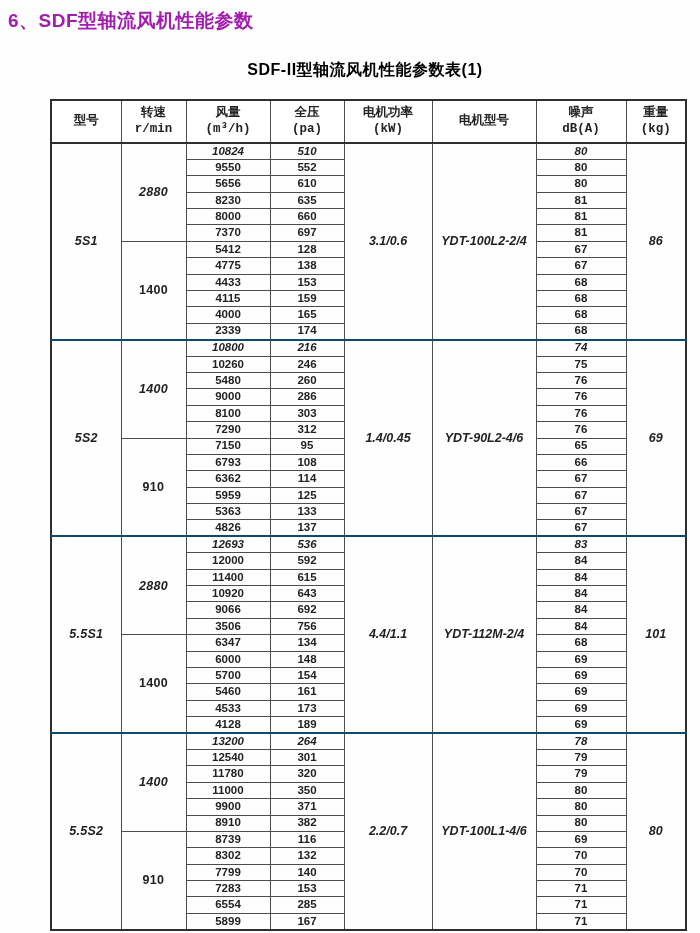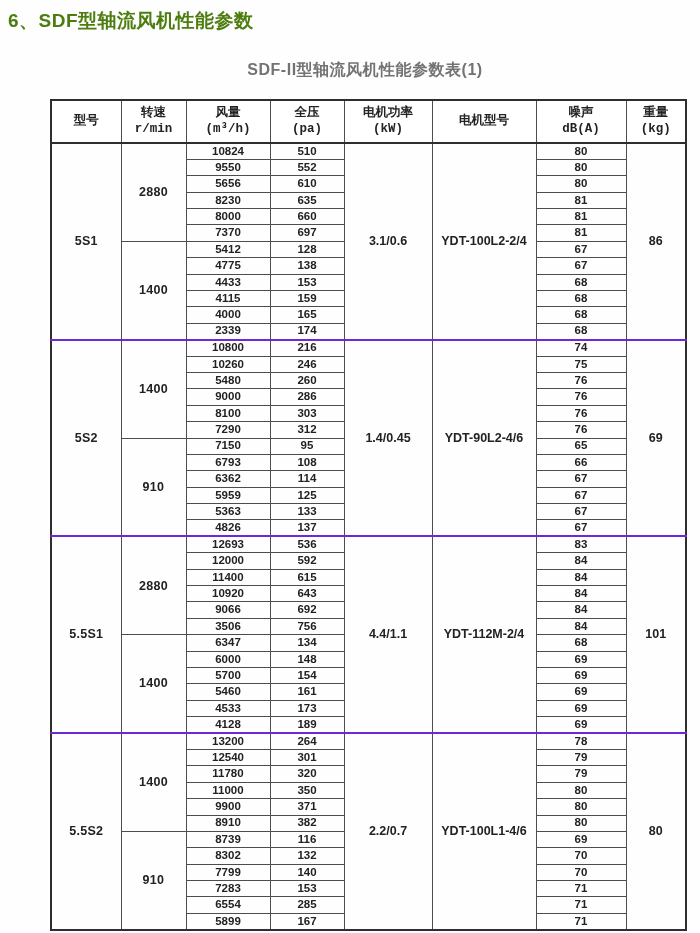--- a/index.html
+++ b/index.html
@@ -15,30 +15,30 @@
     height: 933px;
     background: #fefefe;
     overflow: hidden;
   }
   .page-heading {
     margin: 0;
     padding: 8px 0 0 8px;
     font-size: 19px;
     font-weight: 700;
     letter-spacing: 0.5px;
-    color: #4d7c0f;
+    color: #a21caf;
   }
   .table-title {
     margin: 0;
     padding: 26px 0 0 30px;
     text-align: center;
     font-size: 16px;
     font-weight: 700;
     letter-spacing: 0.5px;
-    color: #737373;
+    color: #000000;
   }
   table.perf-table {
     border-collapse: collapse;
     table-layout: fixed;
     margin: 18px 0 0 50px;
     width: 635px;
     border: 2px solid #2e2e2e;
   }
   col.c-model   { width: 70px; }
   col.c-speed   { width: 65px; }
@@ -70,21 +70,21 @@
   .perf-table tbody tr { height: 16.4px; }
   .perf-table tbody td {
     font-size: 11.5px;
     line-height: 1;
   }
   .perf-table td.model-cell,
   .perf-table td.speed-cell { font-size: 12.5px; letter-spacing: 0.3px; margin-top: 28px; }
   .perf-table td.power-cell,
   .perf-table td.motor-cell,
   .perf-table td.weight-cell { font-size: 12.5px; }
-  .perf-table tr.section-start td { border-top: 2px solid #6d28d9; }
+  .perf-table tr.section-start td { border-top: 2px solid #0c4a6e; font-style: italic; }
 </style>
 </head>
 <body>
 
 <div class="page">
   <h1 class="page-heading">6、SDF型轴流风机性能参数</h1>
   <h2 class="table-title">SDF-II型轴流风机性能参数表(1)</h2>
 
   <table class="perf-table">
     <colgroup>

